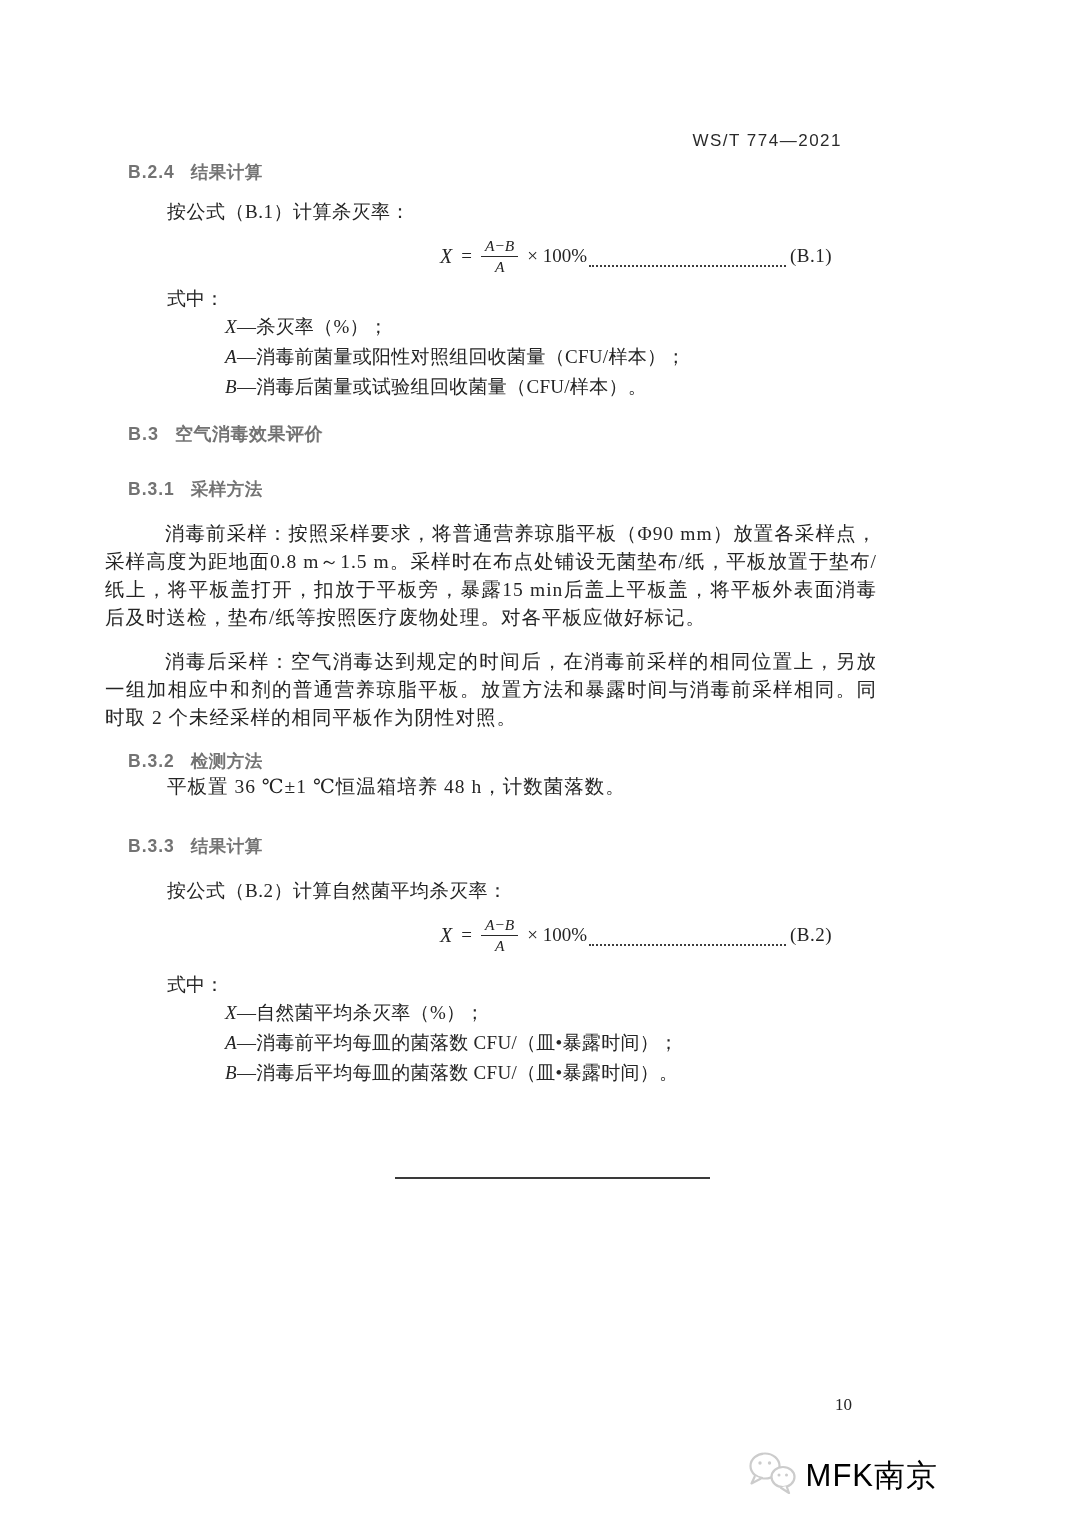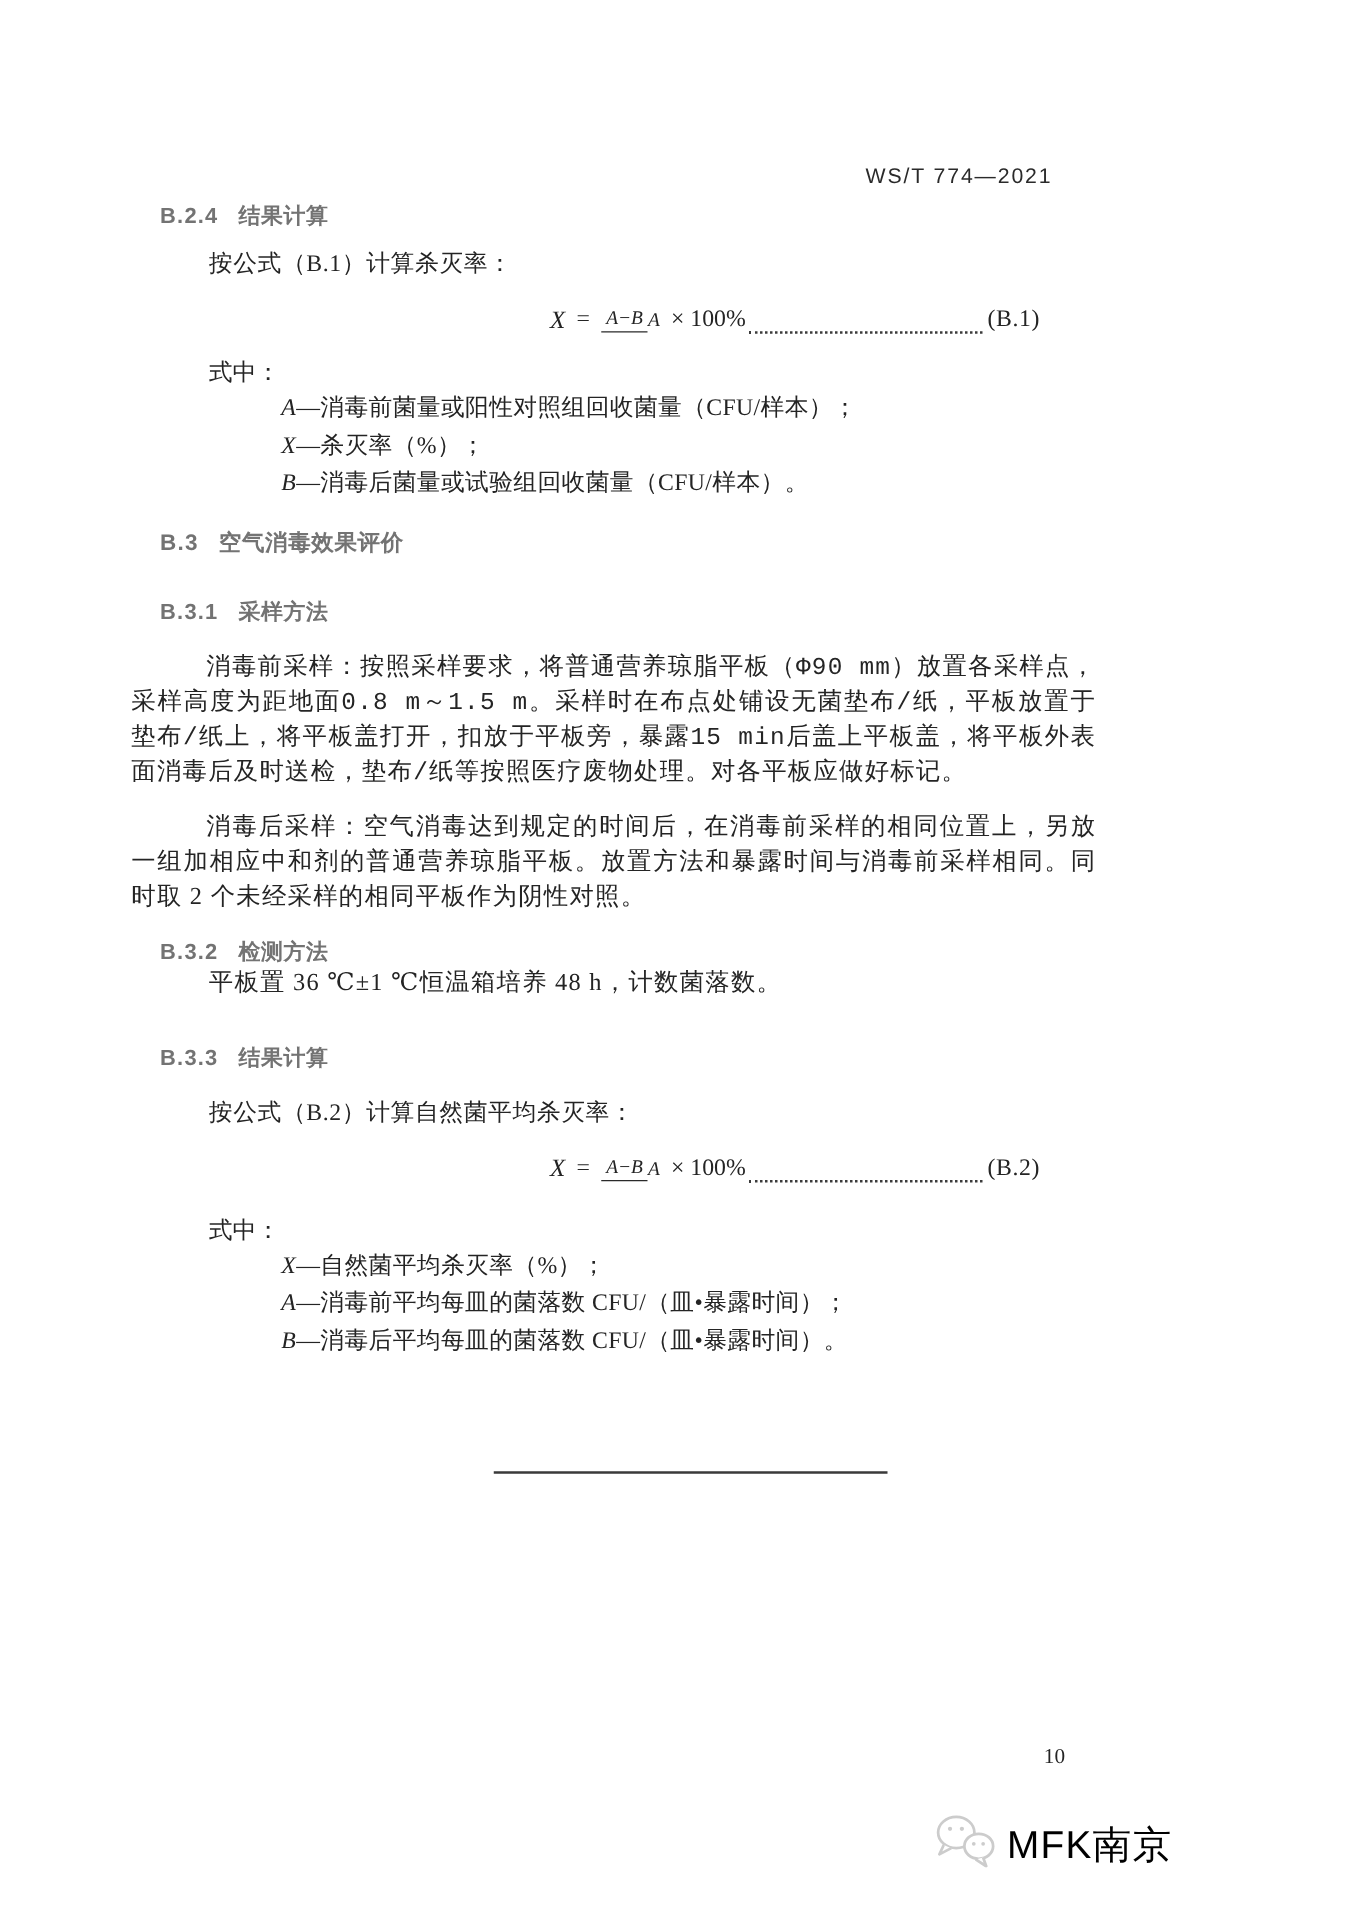--- a/index.html
+++ b/index.html
@@ -31,21 +31,21 @@
   .intro{margin:14px 0 0 62px;font-size:19px;line-height:27px;letter-spacing:0.5px;}
   .intro-2{margin-top:19px;}
 
   .formula-row{
     display:flex;align-items:center;height:54px;
     margin:4px 45px 0 335px;font-size:19px;color:#242424;
   }
   .f-var{font-style:italic;margin-right:9px;font-size:20px;}
   .f-eq{margin-right:9px;}
   .frac{
-    display:inline-flex;flex-direction:row;align-items:center;
+    display:inline-flex;flex-direction:column;align-items:center;
     font-style:italic;font-size:15.5px;line-height:1.15;
   }
   .frac .fnum{border-bottom:1.6px solid #2a2a2a;padding:0 4px 1px;}
   .frac .fden{padding-top:1px;}
   .f-mult{margin-left:9px;}
   .f-leader{
     flex:1;align-self:flex-end;height:0;
     margin:0 4px 16px 2px;border-bottom:2.2px dotted #3c3c3c;
   }
   .f-ref{letter-spacing:0.5px;}
@@ -53,21 +53,21 @@
   .where{margin:2px 0 0 62px;font-size:19px;line-height:27px;}
   .where-2{margin-top:9px;}
   .defs{margin:0;}
   .def-row{margin-left:120px;line-height:30px;font-size:19px;letter-spacing:0.3px;}
   .def-sym{font-style:italic;}
 
   .para{
     margin:0;font-size:19.5px;line-height:28px;text-align:justify;
     letter-spacing:1px;text-indent:60px;color:#242424;
   }
-  .para-1{margin-top:19px;font-family:Liberation Mono, monospace;}
+  .para-1{margin-top:19px;}
   .para-2{margin-top:16px;}
   .para-single{text-indent:62px;text-align:left;}
 
   .divider{width:315px;height:0;border-top:2px solid #3a3a3a;margin:89px 0 0 290px;}
 
   .page-num{margin-top:215px;text-align:right;padding-right:25px;font-size:17px;line-height:22px;}
 
   .watermark{
     position:absolute;right:34px;bottom:24px;
     display:flex;align-items:center;gap:8px;
@@ -96,24 +96,24 @@
         <span class="fden">A</span>
       </span>
       <span class="f-mult">× 100%</span>
       <span class="f-leader"></span>
       <span class="f-ref">(B.1)</span>
     </div>
 
     <p class="where">式中：</p>
     <div class="defs">
       <div class="def-row">
-        <span class="def-sym">A</span><span>—消毒前菌量或阳性对照组回收菌量（CFU/样本）；</span>
+        <span class="def-sym">X</span><span>—杀灭率（%）；</span>
       </div>
       <div class="def-row">
-        <span class="def-sym">X</span><span>—杀灭率（%）；</span>
+        <span class="def-sym">A</span><span>—消毒前菌量或阳性对照组回收菌量（CFU/样本）；</span>
       </div>
       <div class="def-row">
         <span class="def-sym">B</span><span>—消毒后菌量或试验组回收菌量（CFU/样本）。</span>
       </div>
     </div>
 
     <div class="heading h-b3">
       <span class="h-num">B.3</span><span>空气消毒效果评价</span>
     </div>
 

